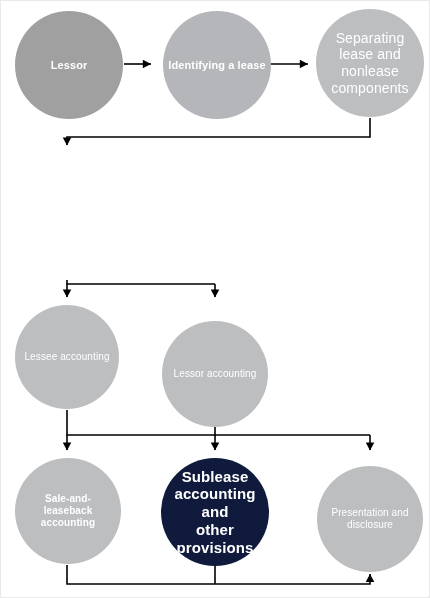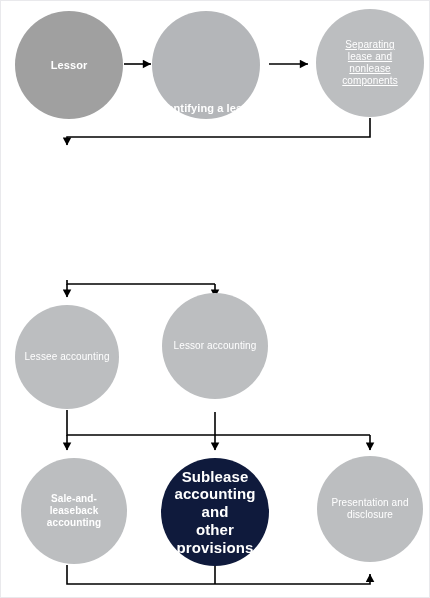--- a/index.html
+++ b/index.html
@@ -53,38 +53,38 @@
 
   
   .shade-dark-gray  { background: #a0a0a0; }
   .shade-gray       { background: #b4b6b9; }
   .shade-gray2      { background: #bcbec0; }
   .shade-navy       { background: #0f1a3c; }
 
   
   .t-scope   { font-size: 11px; font-weight: 700; }
   .t-ident   { font-size: 11px; font-weight: 700; }
-  .t-sep     { font-size: 10px; font-weight: 400; text-decoration: underline; }
+  .t-sep     { font-size: 14px; font-weight: 400; }
   .t-key     { font-size: 9.5px;  font-weight: 700; }
   .t-lessee  { font-size: 10px;   font-weight: 400; }
   .t-lessor  { font-size: 10px;   font-weight: 400; }
   .t-sale    { font-size: 10px;   font-weight: 700; }
   .t-sub     { font-size: 15px; font-weight: 700; }
   .t-pres    { font-size: 10px;   font-weight: 400; }
 
   
   #node-scope      { left: 14px;  top: 10px;  width: 108px; height: 108px; }
-  #node-identify   { left: 151px; top: 10px;  width: 108px; height: 108px; align-items: flex-end; }
+  #node-identify   { left: 162px; top: 10px;  width: 108px; height: 108px; }
   #node-separating { left: 315px; top: 8px;   width: 108px; height: 108px; }
   #node-key        { left: 14px;  top: 152px; width: 106px; height: 126px; }
   #node-lessee     { left: 14px;  top: 304px; width: 104px; height: 104px; }
-  #node-lessor     { left: 161px; top: 292px; width: 106px; height: 106px; }
-  #node-sale       { left: 20px;  top: 457px; width: 106px; height: 106px; }
+  #node-lessor     { left: 161px; top: 320px; width: 106px; height: 106px; }
+  #node-sale       { left: 14px;  top: 457px; width: 106px; height: 106px; }
   #node-sublease   { left: 160px; top: 457px; width: 108px; height: 108px; }
-  #node-present    { left: 316px; top: 455px; width: 106px; height: 106px; }
+  #node-present    { left: 316px; top: 465px; width: 106px; height: 106px; }
 
   
   #node-key { border-radius: 50%; }
 </style>
 </head>
 <body>
 
 <div id="diagram-root">
 
   <svg id="connectors" viewBox="0 0 430 598">

